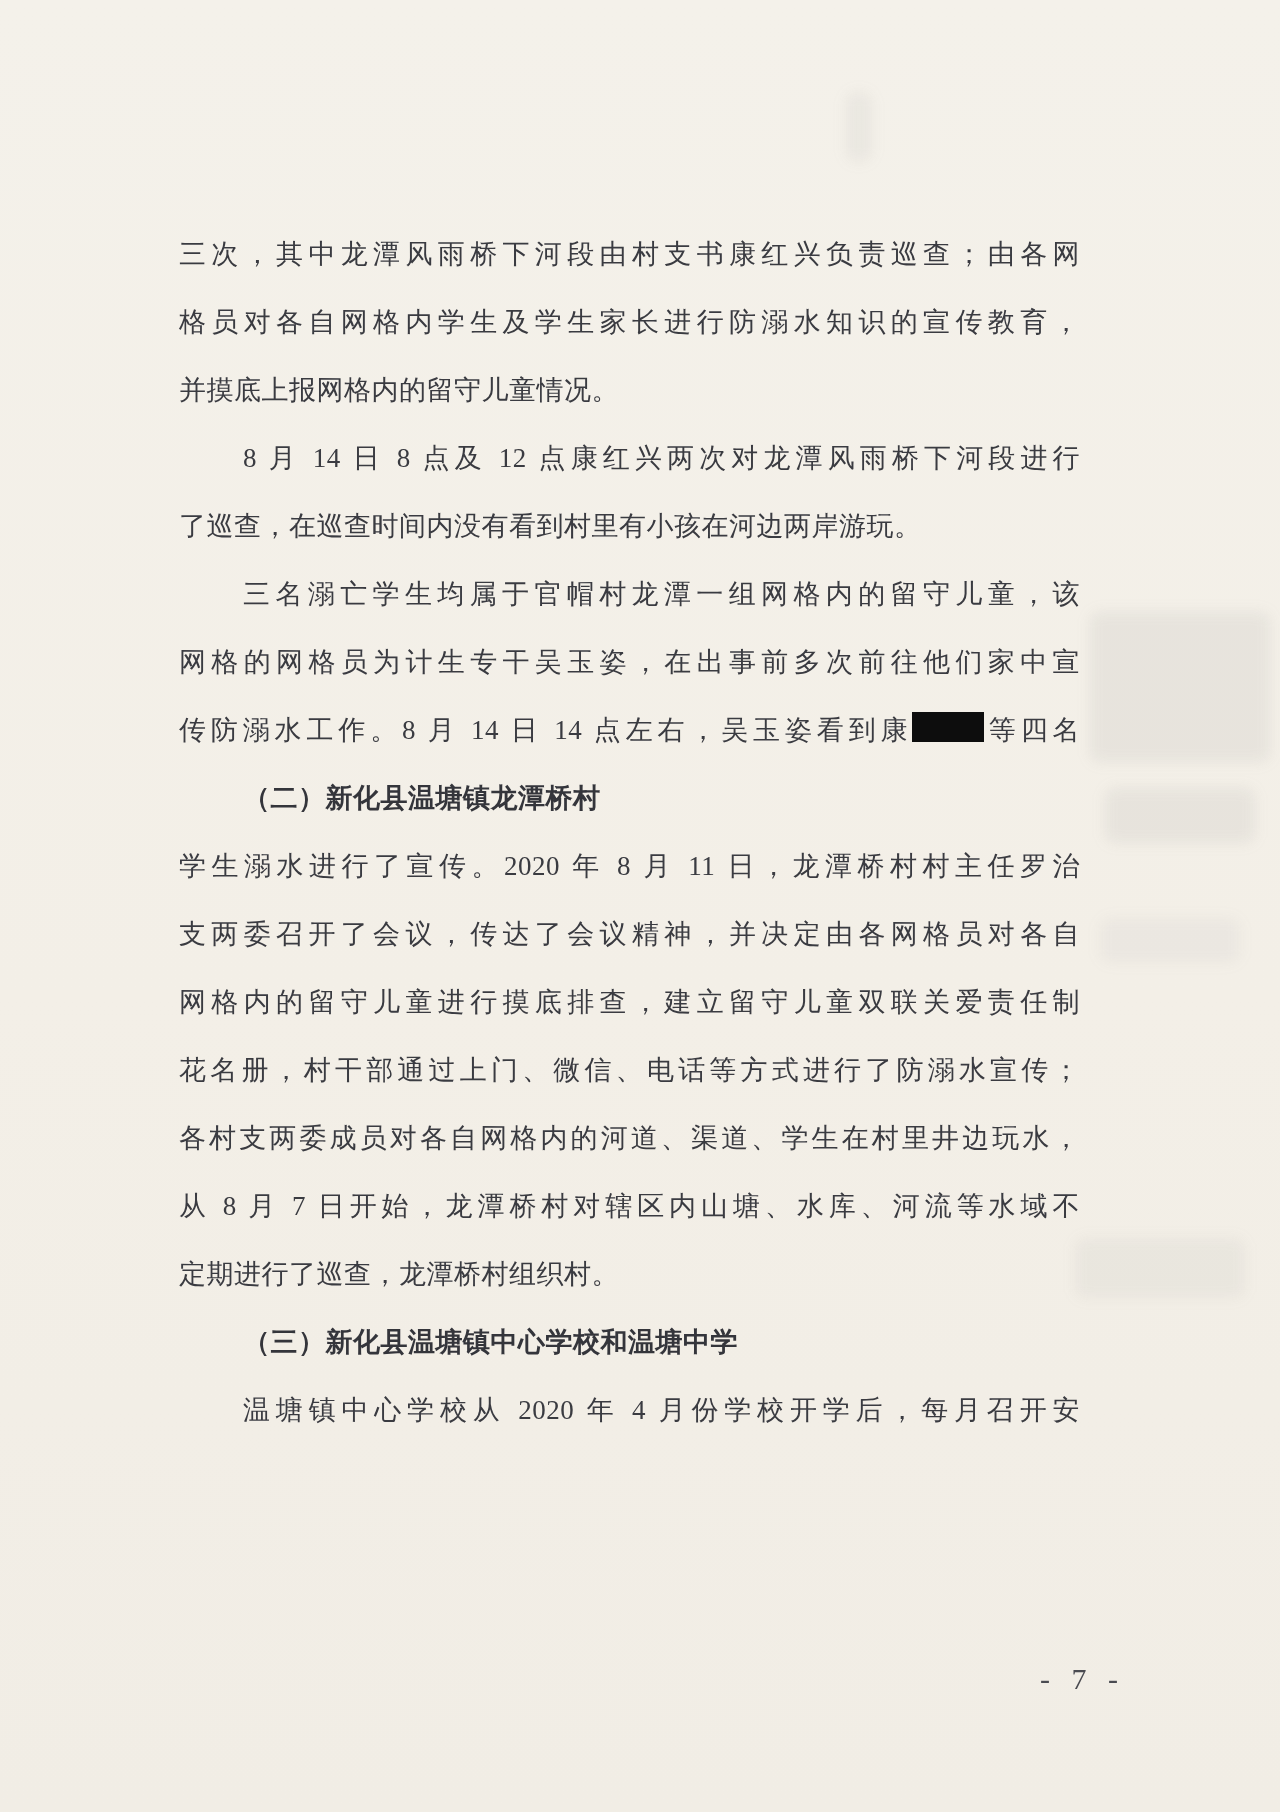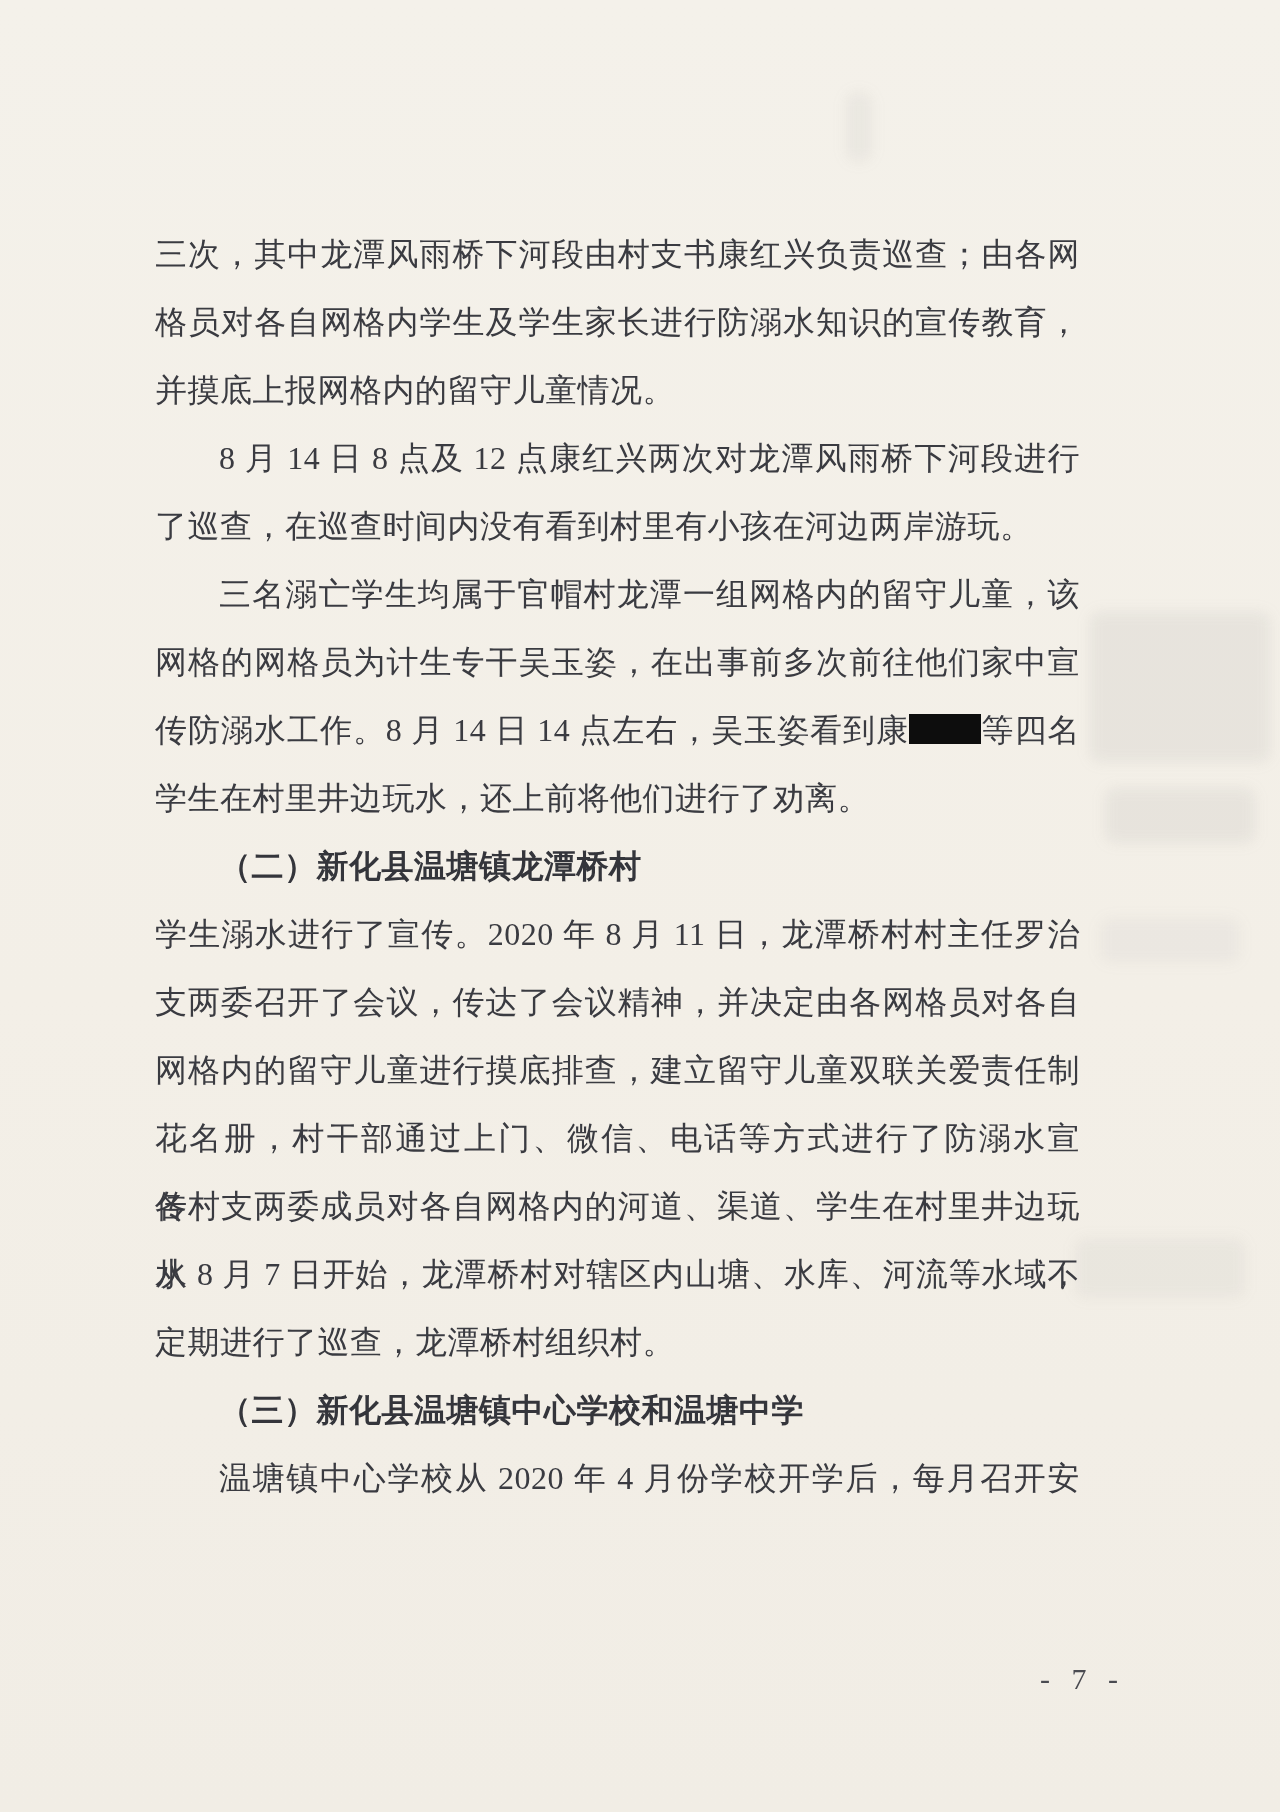--- a/index.html
+++ b/index.html
@@ -22,24 +22,25 @@
   .doc-body {
     position: absolute;
     top: 220px;
     left: 155px;
     width: 925px;
     color: var(--ink, #3a3b41);
   }
   .doc-line {
     height: 68px;
     line-height: 68px;
-    font-size: 32px;
+    font-size: 27px;
     letter-spacing: 0.5px;
     white-space: nowrap;
     text-align: left;
+    margin-left: 24px;
   }
   .doc-line.just {
     white-space: normal;
     text-align: justify;
     text-align-last: justify;
   }
   .doc-line.indent {
     text-indent: 64px;
   }
   .doc-line.bold {
@@ -88,21 +89,20 @@
 
   <div class="doc-body">
       <div class="doc-line just">三次，其中龙潭风雨桥下河段由村支书康红兴负责巡查；由各网</div>
       <div class="doc-line just">格员对各自网格内学生及学生家长进行防溺水知识的宣传教育，</div>
       <div class="doc-line">并摸底上报网格内的留守儿童情况。</div>
       <div class="doc-line indent just">8 月 14 日 8 点及 12 点康红兴两次对龙潭风雨桥下河段进行</div>
       <div class="doc-line">了巡查，在巡查时间内没有看到村里有小孩在河边两岸游玩。</div>
       <div class="doc-line indent just">三名溺亡学生均属于官帽村龙潭一组网格内的留守儿童，该</div>
       <div class="doc-line just">网格的网格员为计生专干吴玉姿，在出事前多次前往他们家中宣</div>
       <div class="doc-line just"><span>传防溺水工作。8 月 14 日 14 点左右，吴玉姿看到康</span><span class="redaction"></span><span>等四名</span></div>
-      <div class="doc-line">学生在村里井边玩水，还上前将他们进行了劝离。</div>
       <div class="doc-line indent bold">（二）新化县温塘镇龙潭桥村</div>
       <div class="doc-line just">学生溺水进行了宣传。2020 年 8 月 11 日，龙潭桥村村主任罗治</div>
       <div class="doc-line just">支两委召开了会议，传达了会议精神，并决定由各网格员对各自</div>
       <div class="doc-line just">网格内的留守儿童进行摸底排查，建立留守儿童双联关爱责任制</div>
       <div class="doc-line just">花名册，村干部通过上门、微信、电话等方式进行了防溺水宣传；</div>
       <div class="doc-line just">各村支两委成员对各自网格内的河道、渠道、学生在村里井边玩水，</div>
       <div class="doc-line just">从 8 月 7 日开始，龙潭桥村对辖区内山塘、水库、河流等水域不</div>
       <div class="doc-line">定期进行了巡查，龙潭桥村组织村。</div>
       <div class="doc-line indent bold">（三）新化县温塘镇中心学校和温塘中学</div>
       <div class="doc-line indent just">温塘镇中心学校从 2020 年 4 月份学校开学后，每月召开安</div>

